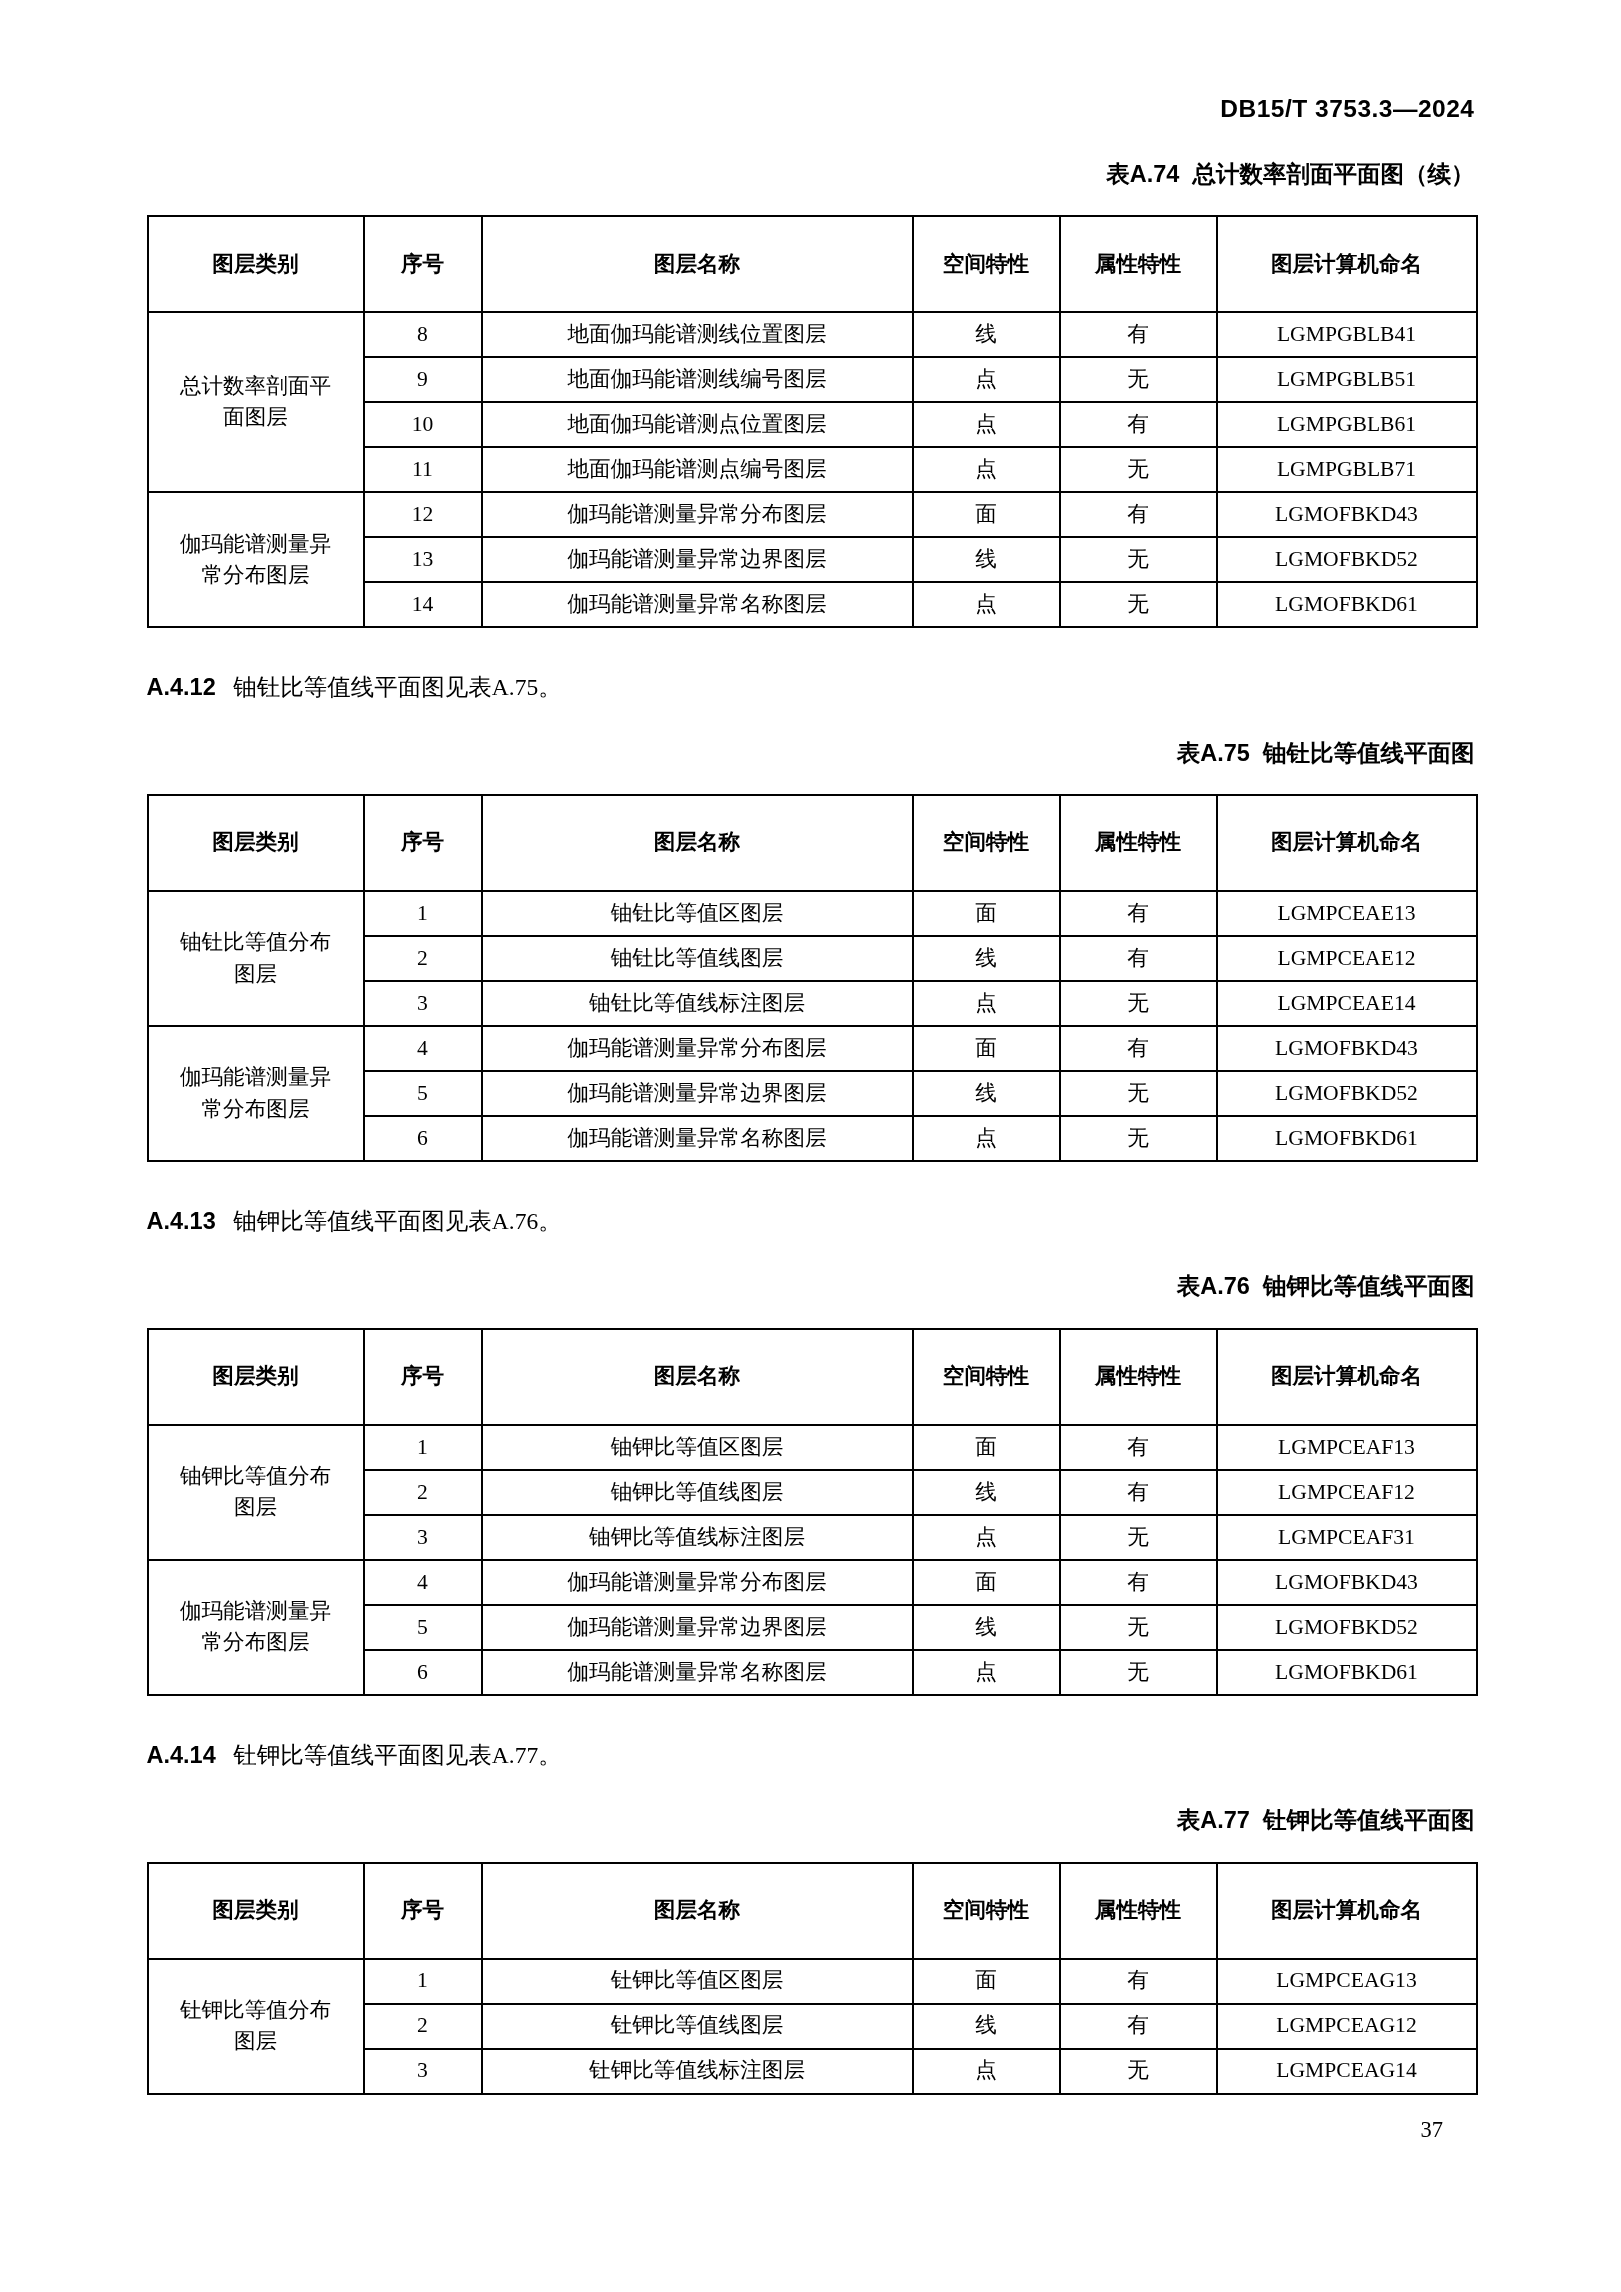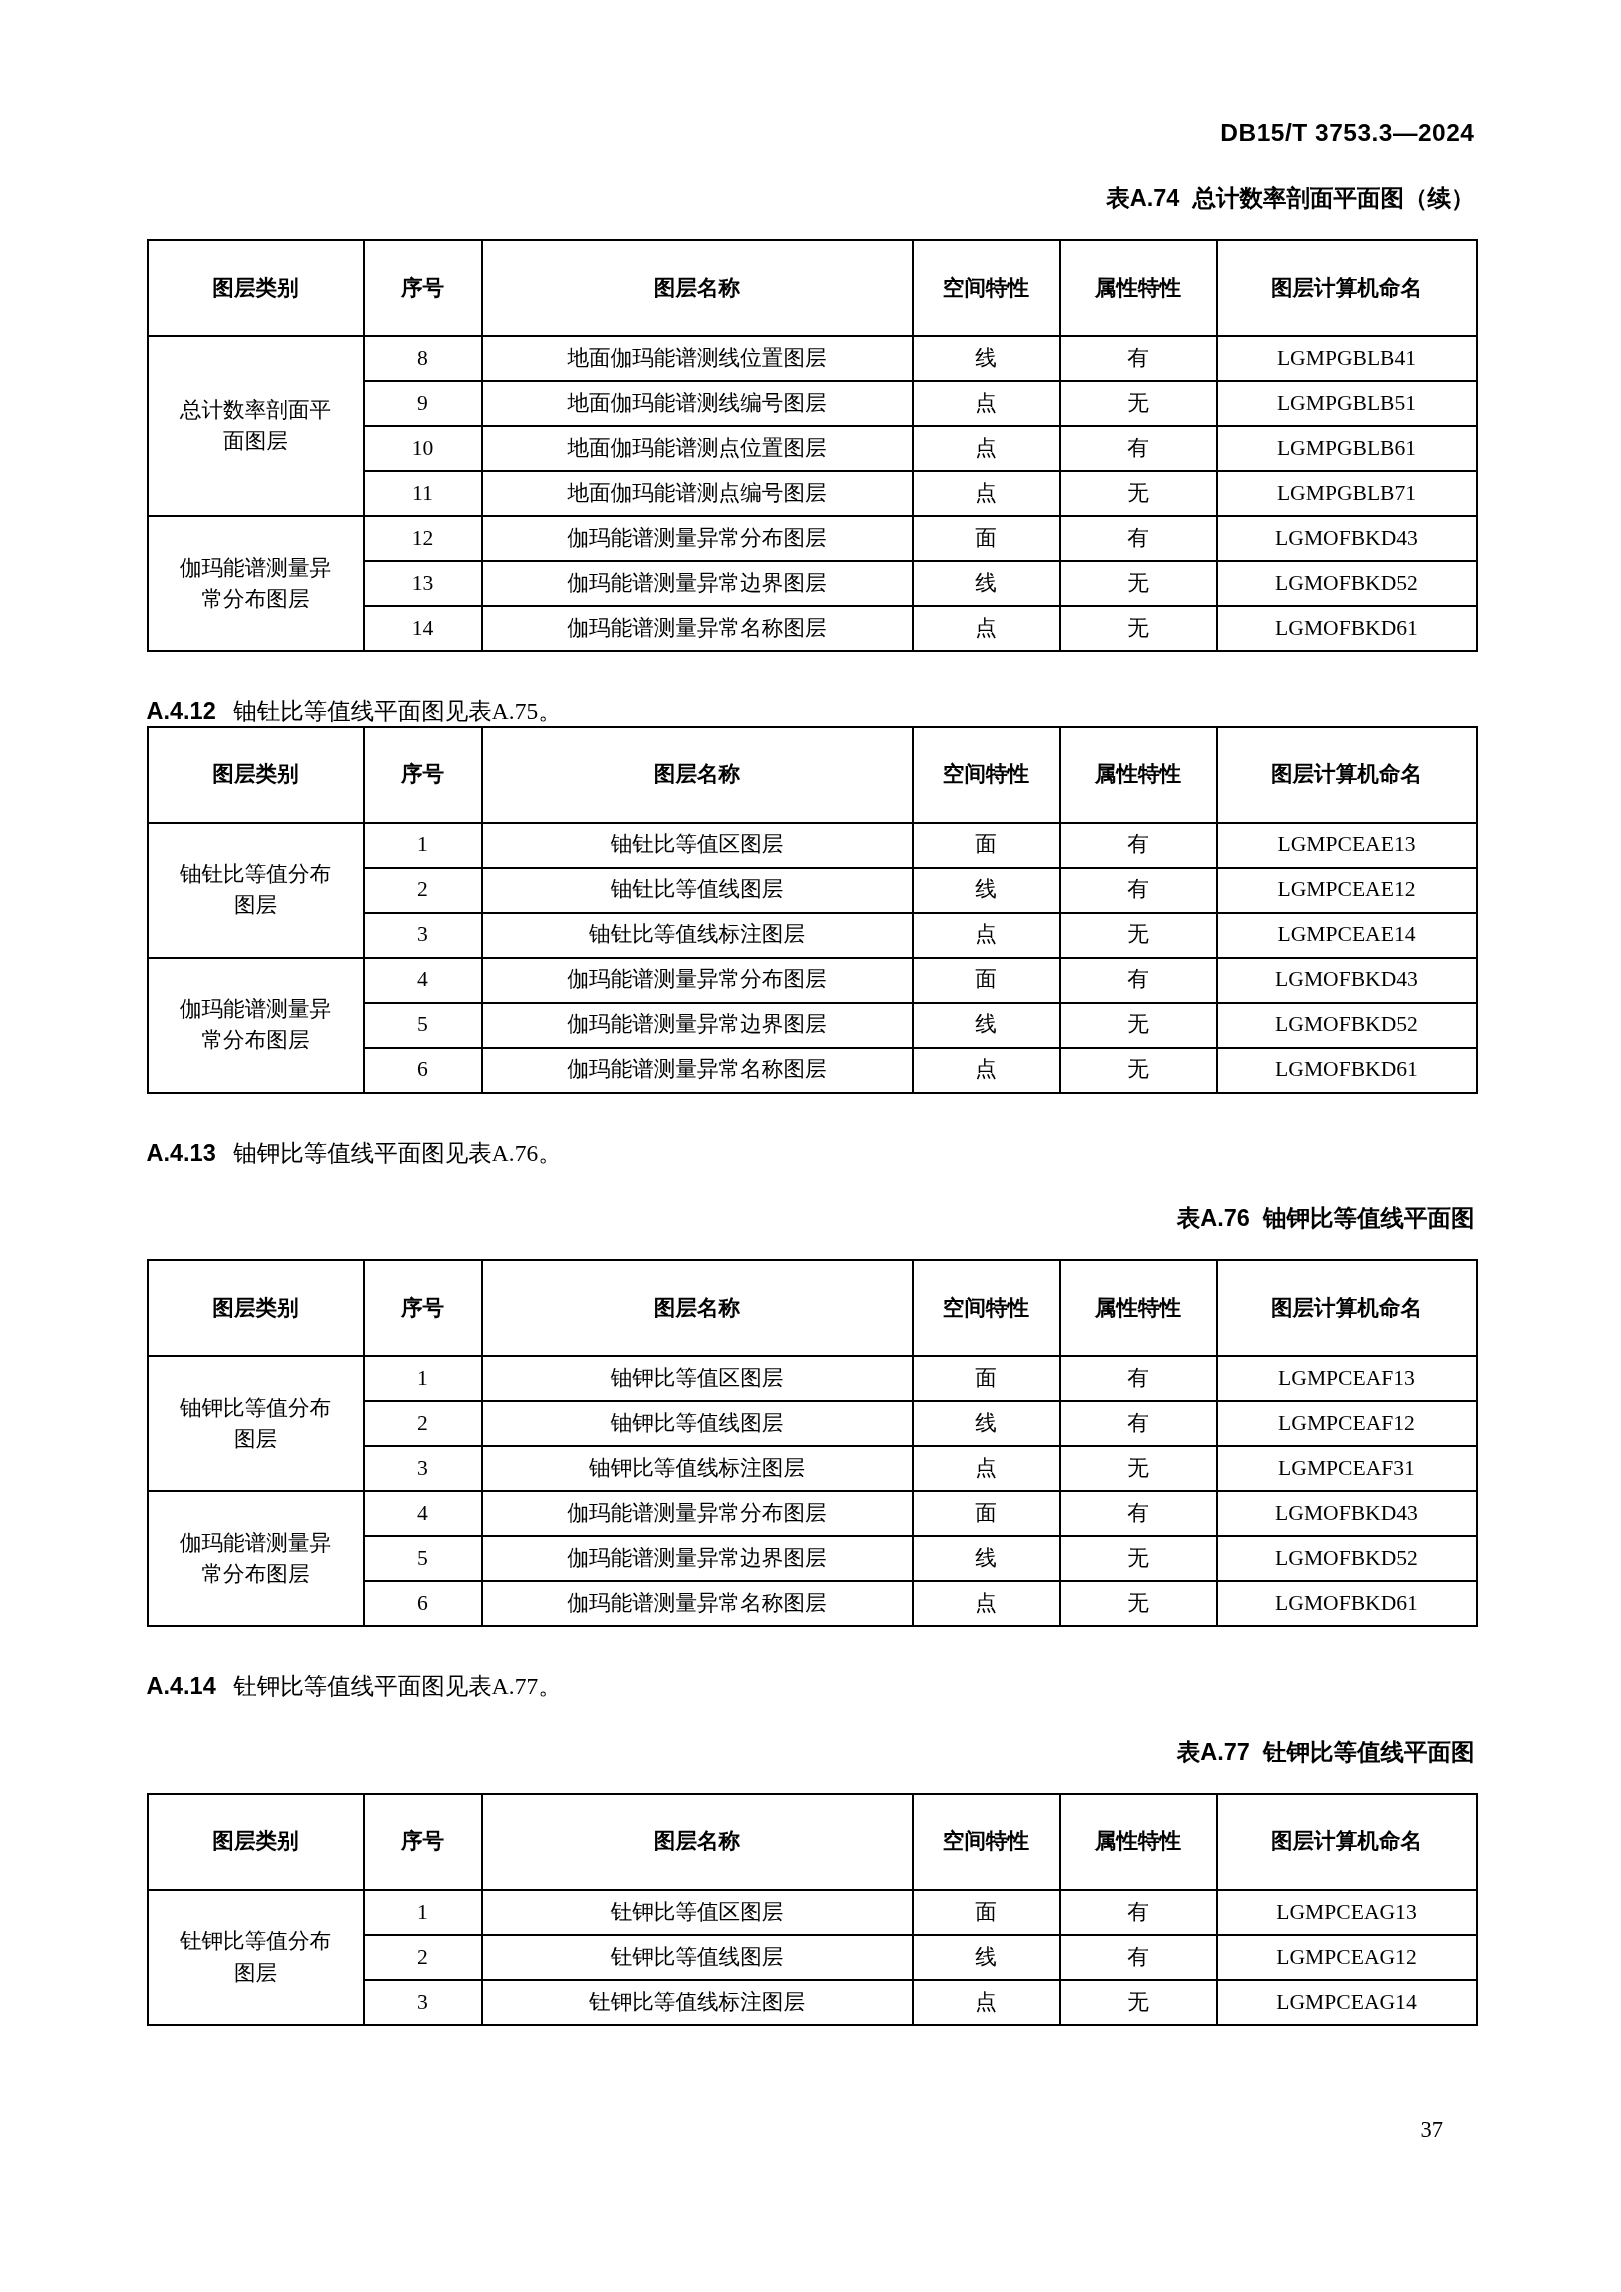--- a/index.html
+++ b/index.html
@@ -9,21 +9,21 @@
     height: 2293px;
     position: relative;
     background: #ffffff;
     color: #000000;
     font-family: "Liberation Serif", "DejaVu Serif", serif;
     overflow: hidden;
   }
   .content {
     width: 1328px;
     margin: 0 auto;
-    padding-top: 120px;
+    padding-top: 96px;
   }
   .doc-header {
     text-align: right;
     font-family: "Liberation Sans", "DejaVu Sans", sans-serif;
     font-weight: 700;
     font-size: 24.5px;
     letter-spacing: 0.5px;
     line-height: 1.1;
   }
   .table-title {
@@ -154,20 +154,21 @@
             <tr>
               <td>14</td>
               <td>伽玛能谱测量异常名称图层</td>
               <td>点</td>
               <td>无</td>
               <td>LGMOFBKD61</td>
             </tr>
           </tbody>
         </table>
         <p class="section-heading"><span class="num">A.4.12</span><span class="txt">铀钍比等值线平面图见表A.75。</span></p>
+        <p class="table-title">表A.75  铀钍比等值线平面图</p>
         <table class="layer-table">
           <colgroup>
             <col style="width: 216px;">
             <col style="width: 118px;">
             <col style="width: 431px;">
             <col style="width: 147px;">
             <col style="width: 157px;">
             <col style="width: 260px;">
           </colgroup>
           <thead>

